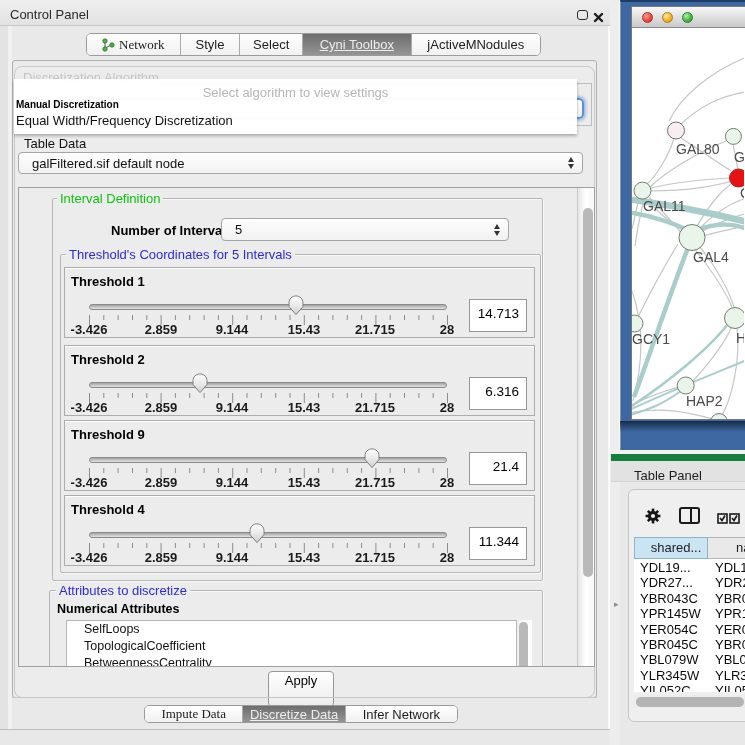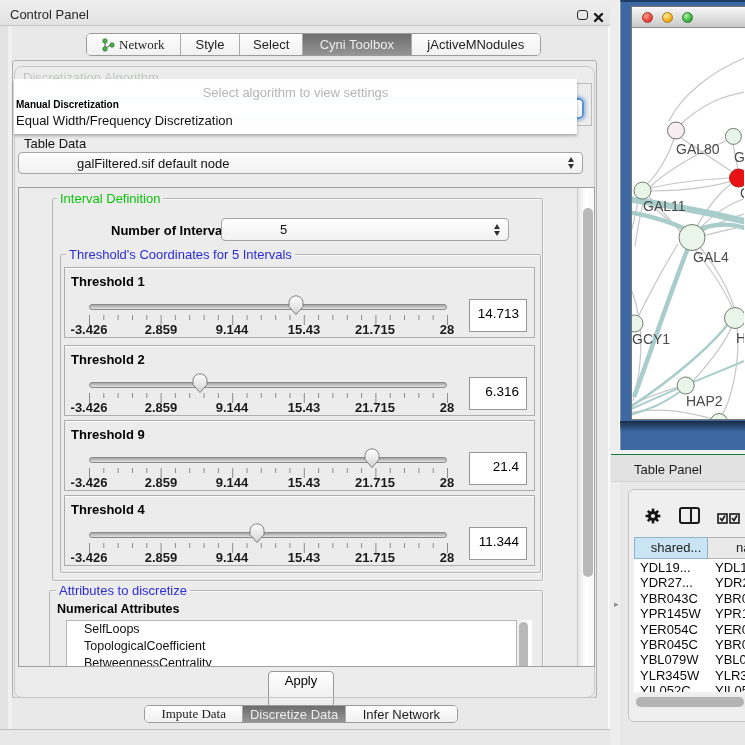--- a/index.html
+++ b/index.html
@@ -8,35 +8,35 @@
 #cpwin{position:absolute;left:0;top:0;width:610px;height:730px;background:#e9e9e9;}
 #titlebar{position:absolute;left:0;top:0;width:610px;height:26px;background:linear-gradient(#efefef,#e2e2e2);border-bottom:1px solid #c6c6c6;padding-left:42px;}
 #titlebar .t{position:absolute;left:10px;top:7px;font-size:13px;color:#2a2a2a;}
 #btn-float{position:absolute;left:577px;top:10px;width:11px;height:10px;border:1.7px solid #2b2b2b;border-radius:3px;}
 #btn-x{position:absolute;left:593px;top:9px;}
 #content{position:absolute;left:12px;top:60px;width:585px;height:638px;background:#ebebeb;border:1px solid #b0b0b0;border-radius:3px;}
 
 .tabbar{position:absolute;display:flex;border:1px solid #9b9b9b;border-radius:5px;background:#fbfbfb;overflow:hidden;z-index:30;}
 .tabbar .seg{height:100%;display:flex;align-items:center;justify-content:center;font-size:13px;color:#1c1c1c;background:linear-gradient(#fefefe,#f1f1f1);border-left:1px solid #ababab;}
 .tabbar .seg:first-child{border-left:none;font-family:Liberation Serif, serif;}
-.tabbar .sel{background:linear-gradient(#6d6d6d,#959595);color:#ededed;}
+.tabbar .sel{background:linear-gradient(#6d6d6d,#959595);color:#ededed;text-decoration:underline;}
 #toptabs{left:86px;top:33px;width:455px;height:23px;}
 #bottabs{left:144px;top:705px;width:314px;height:18px;}
 
 #faint-title{position:absolute;left:23px;top:70px;font-size:13px;color:#c2c7c2;z-index:1;}
 #dg-group{position:absolute;left:18px;top:83px;width:574px;height:43px;border:1px solid #bcbcbc;z-index:1;}
 #focus-combo{position:absolute;left:24px;top:98px;width:560px;height:21px;background:linear-gradient(#ffffff,#f0f0f0);border:2px solid #5b92d0;border-radius:5px;box-shadow:0 0 3px 2px rgba(95,150,215,.55);z-index:2;}
 #popup{position:absolute;left:14px;top:79px;width:563px;height:55px;background:rgba(255,255,255,.97);box-shadow:0 2px 3px rgba(0,0,0,.28);z-index:10;}
 #popup .ph{position:absolute;left:0;top:6px;width:100%;text-align:center;font-size:13px;color:#b5b5b5;}
 #popup .i1{position:absolute;left:2px;top:20px;font-size:10px;font-weight:700;color:#000;}
 #popup .i2{position:absolute;left:2px;top:34px;font-size:13px;color:#111;}
 
 #td-label{position:absolute;left:24px;top:136px;font-size:13px;color:#111;z-index:11;}
 .combo{position:absolute;background:linear-gradient(#fefefe,#f1f1f1);border:1px solid #a5a5a5;border-radius:4px;font-size:13px;color:#111;z-index:11;}
-.combo .cv{position:absolute;left:13px;top:3px;margin-left:45px;}
+.combo .cv{position:absolute;left:13px;top:3px;}
 .carr{position:absolute;right:7px;top:50%;width:7px;height:14px;margin-top:-7px;}
 .carr:before{content:"";position:absolute;left:0;top:1px;border-left:3.5px solid transparent;border-right:3.5px solid transparent;border-bottom:5px solid #333;}
 .carr:after{content:"";position:absolute;left:0;bottom:1px;border-left:3.5px solid transparent;border-right:3.5px solid transparent;border-top:5px solid #333;}
 #td-combo{left:18px;top:152px;width:565px;height:22px;}
 
 #spane{position:absolute;left:18px;top:187px;width:577px;height:480px;border:1px solid #a0a0a0;background:#ececec;overflow:hidden;}
 .group{position:absolute;border:1px solid #b6b6b6;border-radius:2px;box-shadow:inset 0 1px 0 rgba(255,255,255,.7),1px 1px 0 rgba(255,255,255,.7);}
 .gtitle{position:absolute;font-size:13px;background:#ececec;padding:0 3px;line-height:13px;}
 
 #g-interval{left:33px;top:10px;width:491px;height:383px;}
@@ -68,21 +68,21 @@
 #apply{position:absolute;left:268px;top:671px;width:66px;height:36px;background:linear-gradient(#ffffff,#ececec);border:1px solid #979797;border-radius:4px;text-align:center;font-size:13px;line-height:17px;color:#000;}
 #botline{position:absolute;left:12px;top:697px;width:585px;height:1px;background:#c6c6c6;}
 #winbot{position:absolute;left:0;top:729px;width:610px;height:1px;background:#bdbdbd;}
 
 #gap{position:absolute;left:610px;top:0;width:10px;height:745px;background:#ededed;}
 #bluep{position:absolute;left:620px;top:0;width:125px;height:451px;background:#3d68a2;border-top:2px solid #1d3d66;border-left:1.5px solid #7b94b6;}
 #macwin{position:absolute;left:631px;top:6px;width:132px;height:414px;border:1px solid #787878;background:#fff;}
 #mactitle{position:absolute;left:0;top:0;width:100%;height:21px;background:linear-gradient(#f8f8f8,#c9c9c9);border-bottom:1px solid #8b8b8b;}
 .light{position:absolute;top:5px;width:11px;height:11px;border-radius:50%;}
 #shadow{position:absolute;left:620px;top:421px;width:125px;height:11px;background:linear-gradient(rgba(14,28,48,.8),rgba(40,70,110,0));}
-#tband{position:absolute;left:611px;top:454px;width:134px;height:28px;background:#e2e2e2;border-top:1px solid #15803d;border-bottom:1px solid #d4d4d4;text-align:right;}
+#tband{position:absolute;left:611px;top:454px;width:134px;height:28px;background:#e2e2e2;border-top:7px solid #15803d;border-bottom:1px solid #d4d4d4;text-align:right;}
 #tband .t{position:absolute;left:23px;top:7px;font-size:13px;color:#1e1e1e;}
 #tpanel{position:absolute;left:628px;top:489px;width:125px;height:233px;background:#efefef;border:1px solid #c5c5c5;border-radius:6px;}
 #thead1{position:absolute;left:5px;top:47px;width:74px;height:22px;background:#c9e5f3;border:1px solid #8fb3c8;font-size:13px;color:#222;text-align:center;line-height:20px;padding-left:10px;}
 #thead2{position:absolute;left:79px;top:47px;width:44px;height:22px;background:#e9e9e9;border:1px solid #b5b5b5;border-left:none;font-size:13px;color:#222;padding-left:28px;line-height:20px;overflow:hidden;}
 #trows{position:absolute;left:5px;top:69px;width:118px;height:133px;background:#fff;overflow:hidden;font-size:13px;color:#0a0a0a;}
 .trow{position:absolute;left:0;width:200px;height:16px;line-height:16px;}
 .trow .c1{position:absolute;left:6px;}
 .trow .c2{position:absolute;left:81px;}
 #hsb{position:absolute;left:5px;top:205px;width:118px;height:13px;background:#ececec;}
 #hsb .th{position:absolute;left:2px;top:1.5px;width:108px;height:10px;background:#b3b3b3;border-radius:5px;}

